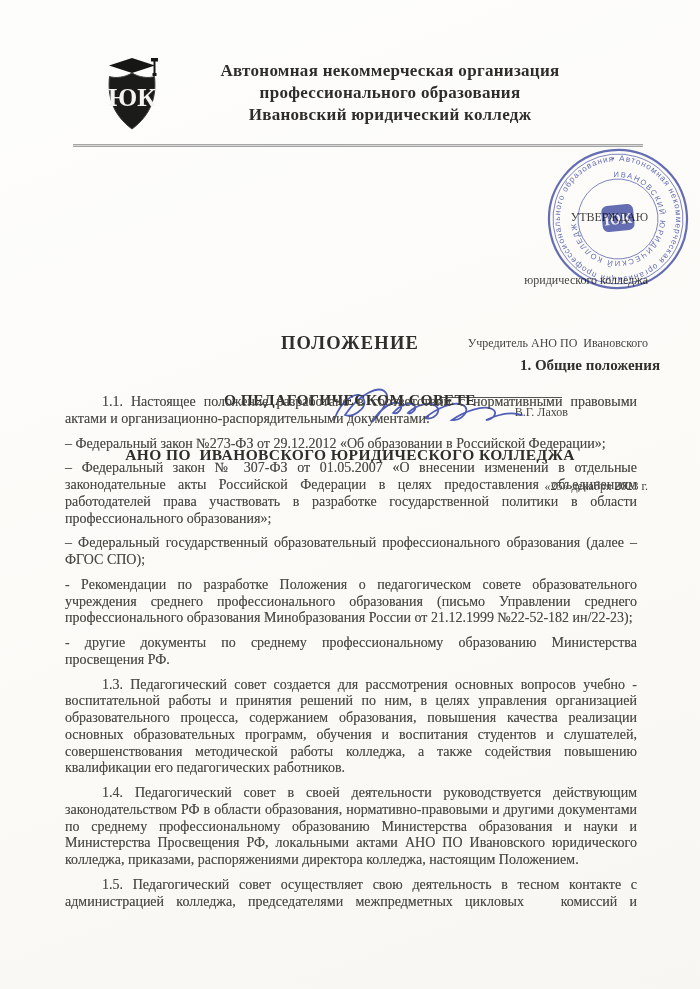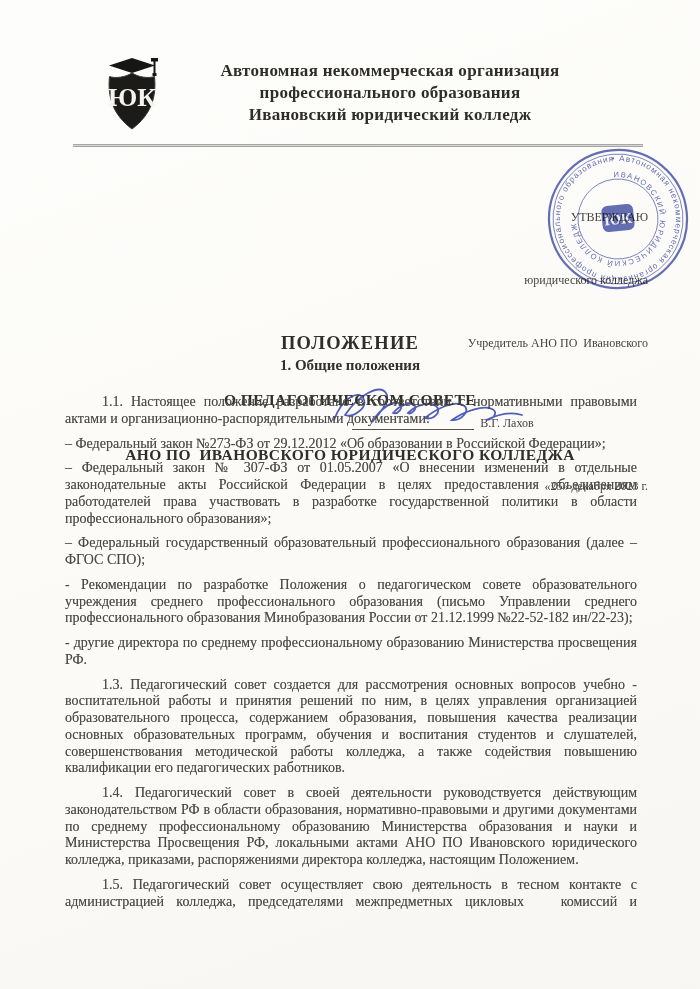--- a/index.html
+++ b/index.html
@@ -17,34 +17,34 @@
     letter-spacing:.3px;white-space:pre-wrap;
   }
   .rule{position:absolute;left:73px;top:144px;width:570px;height:3px;
     background:linear-gradient(#8f8f8f,#d6d6d4,#8a8a8a);}
   
   .approval{
     position:absolute;top:165px;right:52px;width:330px;text-align:right;
     font-size:12px;line-height:21px;color:#454441;white-space:pre-wrap;
   }
   .sig-row{position:relative;height:38px;display:flex;align-items:flex-end;
-    justify-content:center;padding-right:80px;}
+    justify-content:flex-start;padding-right:80px;flex-direction:column;}
   .sig-line{display:inline-block;width:122px;height:1px;border-bottom:1.2px solid #55534f;
     margin:0 6px 4px 0;}
   .signature-svg{position:absolute;left:10px;top:-16px;width:210px;height:56px;overflow:visible;}
   
   .stamp{position:absolute;left:544px;top:145px;width:148px;height:148px;
     mix-blend-mode:multiply;opacity:.85;transform:rotate(-6deg);}
   
   .titles{position:absolute;left:40px;right:40px;top:296px;text-align:center;
     color:#2f2e2b;font-weight:bold;white-space:pre-wrap;}
   .title-1{font-size:18.5px;line-height:22px;letter-spacing:1.2px;}
   .title-2{font-size:15.5px;line-height:19px;letter-spacing:.4px;}
   .title-3{font-size:15.5px;line-height:19px;letter-spacing:.4px;}
-  .section-heading{position:absolute;left:40px;right:40px;top:357px;text-align:center;
+  .section-heading{position:absolute;left:40px;right:40px;top:357px;text-align:right;
     font-weight:bold;font-size:15px;color:#31302d;}
   
   .doc-body{
     position:absolute;left:57px;top:386px;width:588px;
     font-size:14px;line-height:16.75px;text-align:justify;
     color:#4b4a47;text-shadow:0 0 .5px rgba(75,74,71,.55);
   }
   .doc-body p{margin:8px;white-space:pre-wrap;}
   .p-indent{text-indent:37px;}
   .p-flush{text-indent:0;}
@@ -111,19 +111,19 @@
   </div>
 
   <div class="section-heading">1. Общие положения</div>
 
   <div class="doc-body">
     <p class="p-indent">1.1. Настоящее положение разработано в соответствии с нормативными правовыми актами и организационно-распорядительными документами:</p>
     <p class="p-flush">– Федеральный закон №273-ФЗ от 29.12.2012 «Об образовании в Российской Федерации»;</p>
     <p class="p-flush">– Федеральный закон № 307-ФЗ от 01.05.2007 «О внесении изменений в отдельные законодательные акты Российской Федерации в целях предоставления объединениям работодателей права участвовать в разработке государственной политики в области профессионального образования»;</p>
     <p class="p-flush">– Федеральный государственный образовательный профессионального образования (далее – ФГОС СПО);</p>
     <p class="p-flush">- Рекомендации по разработке Положения о педагогическом совете образовательного учреждения среднего профессионального образования (письмо Управлении среднего профессионального образования Минобразования России от 21.12.1999 №22-52-182 ин/22-23);</p>
-    <p class="p-flush">- другие директора по среднему профессиональному образованию Министерства просвещения РФ.</p>
+    <p class="p-flush">- другие документы по среднему профессиональному образованию Министерства просвещения РФ.</p>
     <p class="p-indent">1.3. Педагогический совет создается для рассмотрения основных вопросов учебно - воспитательной работы и принятия решений по ним, в целях управления организацией образовательного процесса, содержанием образования, повышения качества реализации основных образовательных программ, обучения и воспитания студентов и слушателей, совершенствования методической работы колледжа, а также содействия повышению квалификации его педагогических работников.</p>
     <p class="p-indent">1.4. Педагогический совет в своей деятельности руководствуется действующим законодательством РФ в области образования, нормативно-правовыми и другими документами по среднему профессиональному образованию Министерства образования и науки и Министерства Просвещения РФ, локальными актами АНО ПО Ивановского юридического колледжа, приказами, распоряжениями директора колледжа, настоящим Положением.</p>
     <p class="p-indent p-last-justify">1.5. Педагогический совет осуществляет свою деятельность в тесном контакте с администрацией колледжа, председателями межпредметных цикловых&nbsp;&nbsp; комиссий и</p>
   </div>
 
 </div>
 
 </body></html>

